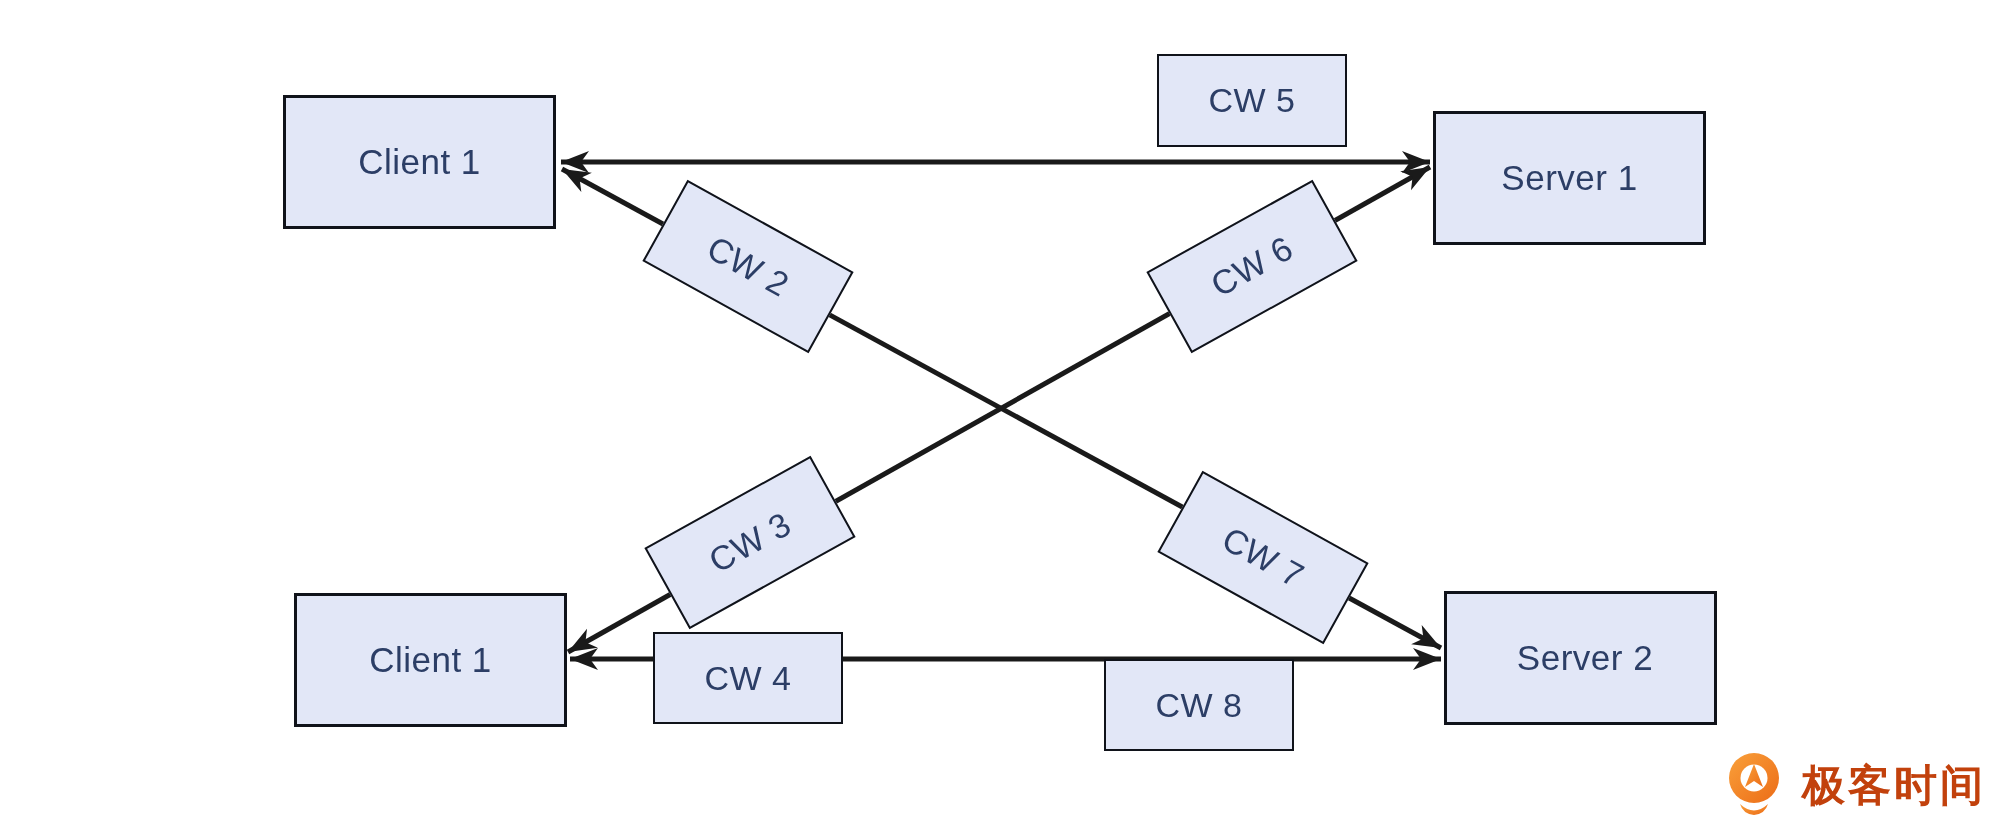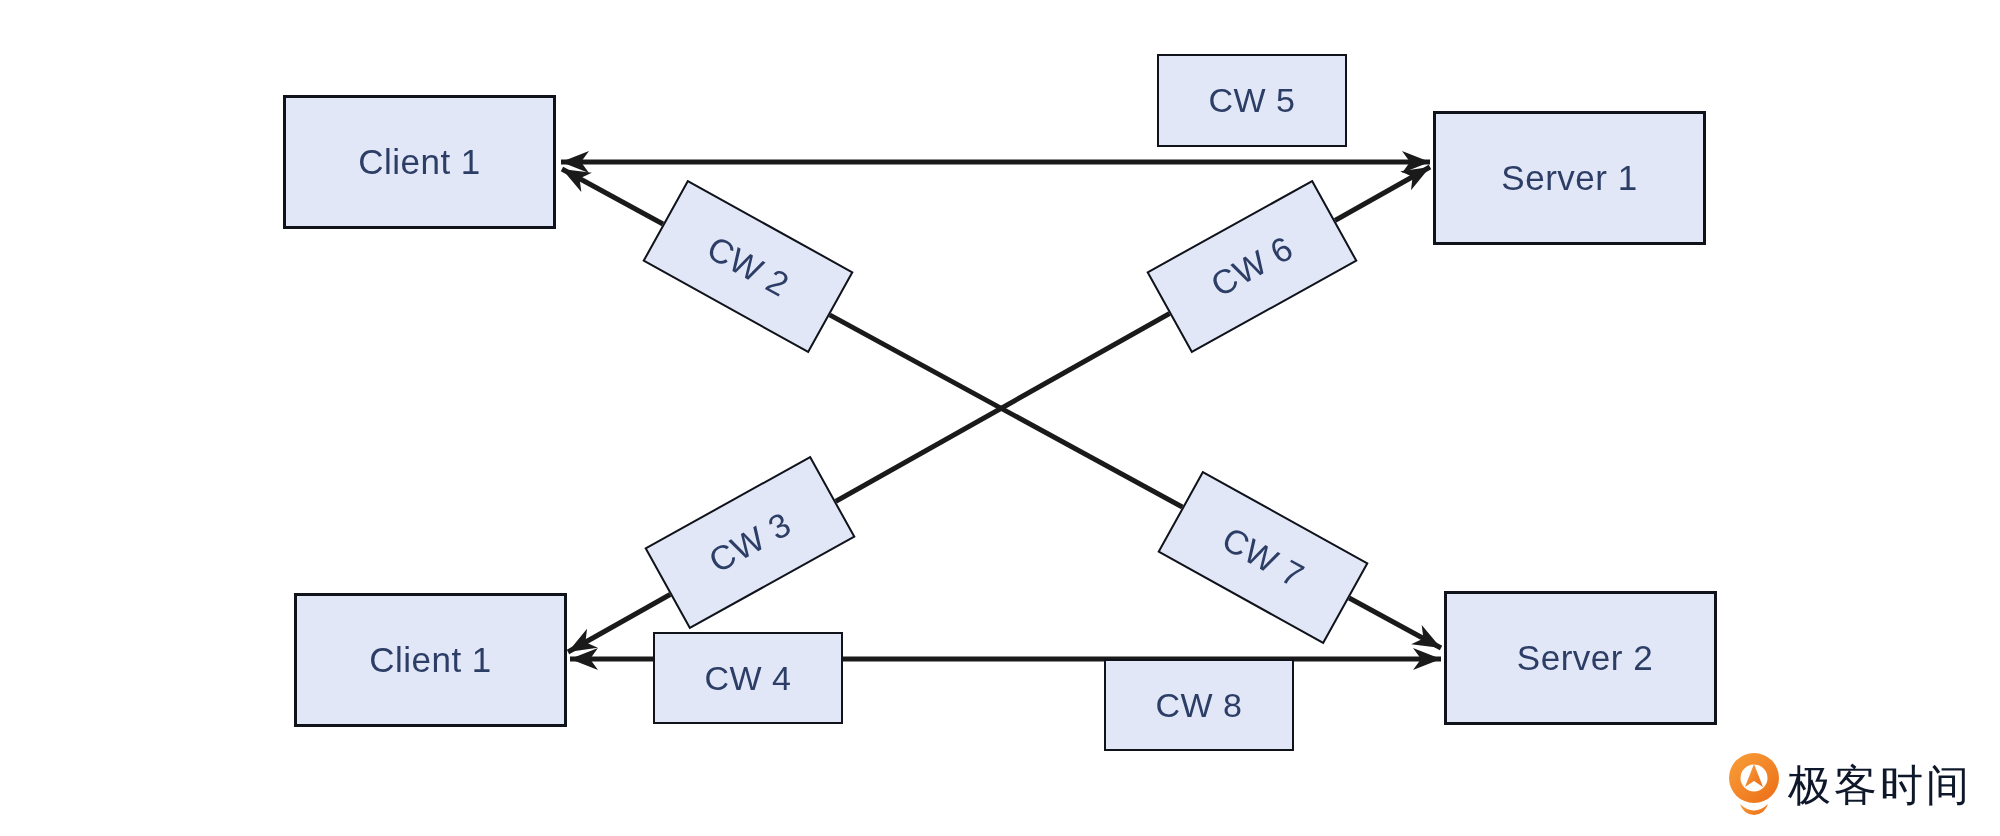--- a/index.html
+++ b/index.html
@@ -59,24 +59,24 @@
   .cw7 { left: 1168px; top: 511px; transform: rotate(29deg); }
 
   .logo {
     position: absolute;
     left: 1728px;
     top: 753px;
     display: flex;
     align-items: center;
   }
   .logo-text {
-    margin-left: 8px;
+    margin-left: 22px;
     font-size: 43px;
-    font-weight: normal;
-    color: #0f172a;
+    font-weight: bold;
+    color: #c2410c;
     letter-spacing: 3px;
     line-height: 64px;
   }
 </style>
 </head>
 <body>
 
 <div class="canvas">
 
   <svg class="wires" viewBox="0 0 2000 836" xmlns="http://www.w3.org/2000/svg">

